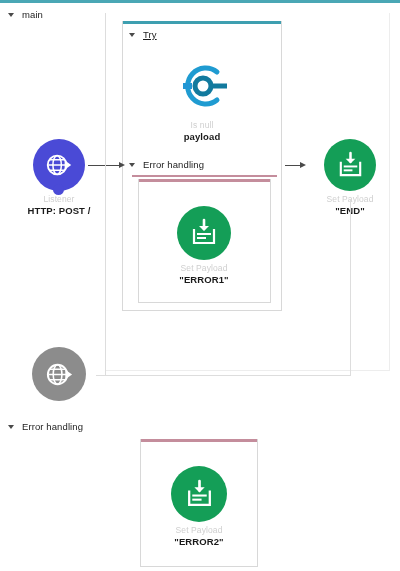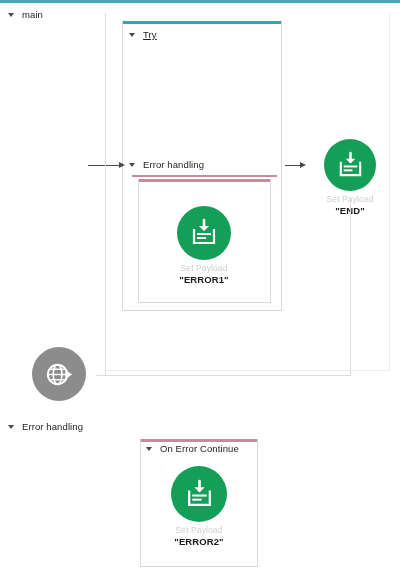--- a/index.html
+++ b/index.html
@@ -194,20 +194,32 @@
 
   <div class="box try-box">
     <div class="box-top-accent try-accent"></div>
   </div>
 
   <div class="scope-header label-try">
     <span class="tri"></span>
     <span>Try</span>
   </div>
 
+  <div class="node" style="left:157px; top:52px;">
+    <div class="node-circle" style="width:62px;height:62px;background:transparent;">
+      <svg width="58" height="58" viewBox="0 0 58 58">
+        <path d="M44 15 A18 18 0 1 0 44 43" stroke="#1f9bd1" stroke-width="5" fill="none" stroke-linecap="round"></path>
+        <circle cx="30" cy="29" r="8" stroke="#127a9e" stroke-width="5" fill="none"></circle>
+        <rect x="38" y="26.5" width="16" height="5" fill="#127a9e"></rect>
+        <rect x="10" y="26" width="9" height="6" fill="#2196d4"></rect>
+      </svg>
+    </div>
+    <div class="node-type">Is null</div>
+    <div class="node-name">payload</div>
+  </div>
 
   <div class="scope-header label-errh">
     <span class="tri"></span>
     <span>Error handling</span>
   </div>
   <div class="err-divider"></div>
 
   <div class="box oep-box">
     <div class="box-top-accent oep-accent"></div>
   </div>
@@ -219,20 +231,33 @@
         <path d="M11 9 L16 14 L21 9 Z" fill="#ffffff"></path>
         <path d="M6 12 L6 26 L26 26 L26 12" stroke="#ffffff" stroke-width="2.2" fill="none"></path>
         <rect x="9" y="16" width="14" height="2" fill="#ffffff"></rect>
         <rect x="9" y="20" width="9" height="2" fill="#ffffff"></rect>
       </svg>
     </div>
     <div class="node-type">Set Payload</div>
     <div class="node-name">"ERROR1"</div>
   </div>
 
+  <div class="node" style="left:14px; top:136px;">
+    <div class="node-circle circle-blue" style="width:52px;height:52px;position:relative;">
+      <svg width="30" height="30" viewBox="0 0 32 32">
+        <circle cx="14" cy="16" r="10" stroke="#ffffff" stroke-width="2" fill="none"></circle>
+        <ellipse cx="14" cy="16" rx="4.5" ry="10" stroke="#ffffff" stroke-width="1.6" fill="none"></ellipse>
+        <path d="M4.5 16 L23.5 16 M6 10.5 L22 10.5 M6 21.5 L22 21.5" stroke="#ffffff" stroke-width="1.6"></path>
+        <path d="M22 11 L29 16 L22 21 Z" fill="#ffffff"></path>
+      </svg>
+      <span style="position:absolute;bottom:-4px;left:20px;width:11px;height:11px;border-radius:50%;background:#4a4ad6;"></span>
+    </div>
+    <div class="node-type">Listener</div>
+    <div class="node-name">HTTP: POST /</div>
+  </div>
 
   <div class="line-h" style="left:88px; top:162px; width:32px;"></div>
   <div class="arrow-head" style="left:119px; top:159px;"></div>
 
   <div class="node" style="left:305px; top:136px;">
     <div class="node-circle circle-green" style="width:52px;height:52px;">
       <svg width="31" height="31" viewBox="0 0 32 32">
         <path d="M16 3 L16 12" stroke="#ffffff" stroke-width="2.6" stroke-linecap="round"></path>
         <path d="M11 9 L16 14 L21 9 Z" fill="#ffffff"></path>
         <path d="M6 12 L6 26 L26 26 L26 12" stroke="#ffffff" stroke-width="2.2" fill="none"></path>
@@ -263,24 +288,20 @@
   </div>
 
   <div class="scope-header label-errh2">
     <span class="tri"></span>
     <span>Error handling</span>
   </div>
 
   <div class="box oec-box">
     <div class="box-top-accent oec-accent"></div>
   </div>
-  <div class="scope-header label-oec">
-    <span class="tri"></span>
-    <span>On Error Continue</span>
-  </div>
 
   <div class="node" style="left:154px; top:463px;">
     <div class="node-circle circle-green" style="width:56px;height:56px;">
       <svg width="33" height="33" viewBox="0 0 32 32">
         <path d="M16 3 L16 12" stroke="#ffffff" stroke-width="2.6" stroke-linecap="round"></path>
         <path d="M11 9 L16 14 L21 9 Z" fill="#ffffff"></path>
         <path d="M6 12 L6 26 L26 26 L26 12" stroke="#ffffff" stroke-width="2.2" fill="none"></path>
         <rect x="9" y="16" width="14" height="2" fill="#ffffff"></rect>
         <rect x="9" y="20" width="9" height="2" fill="#ffffff"></rect>
       </svg>

